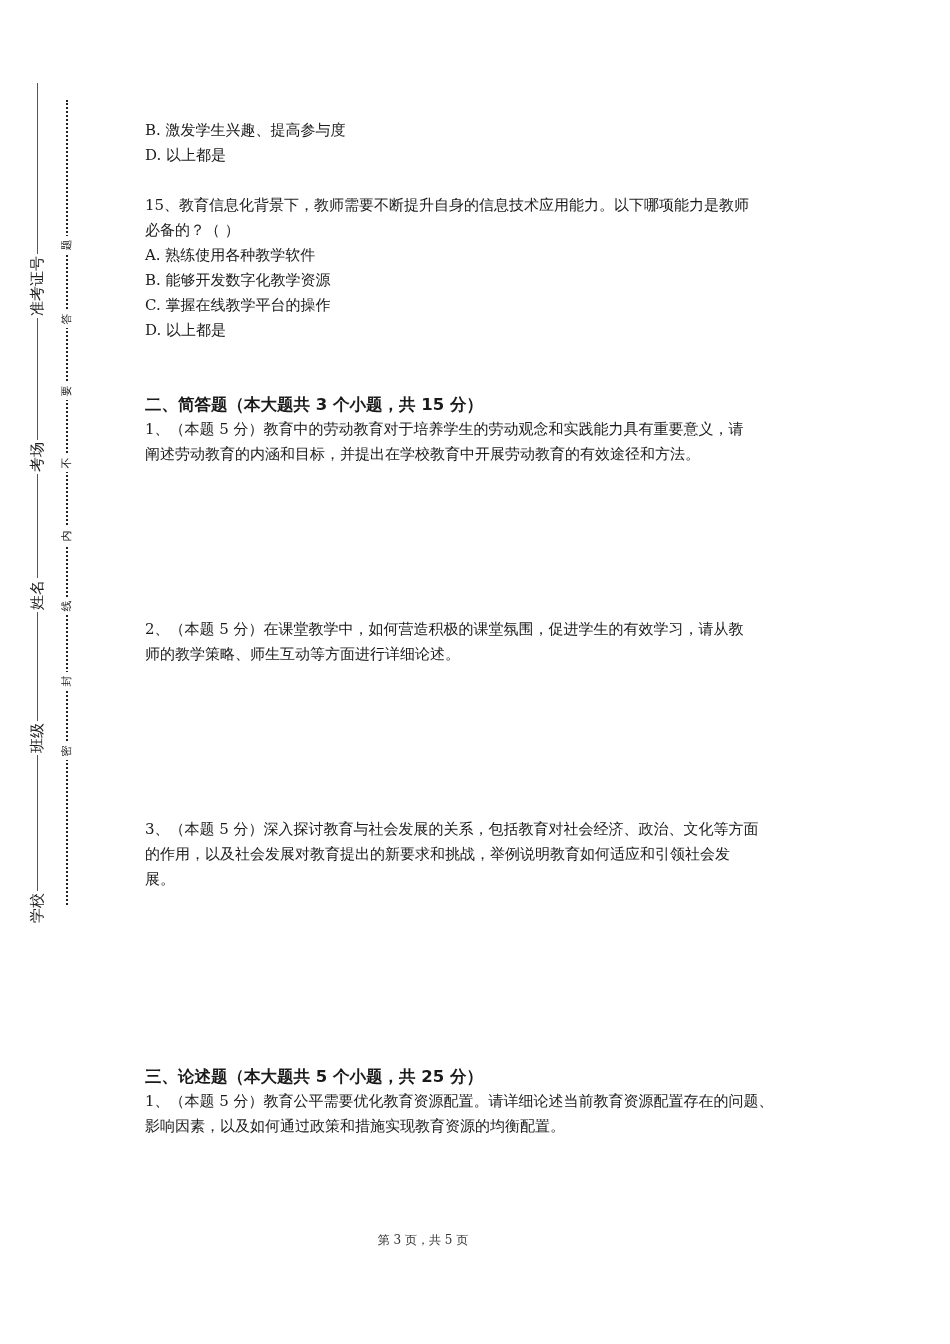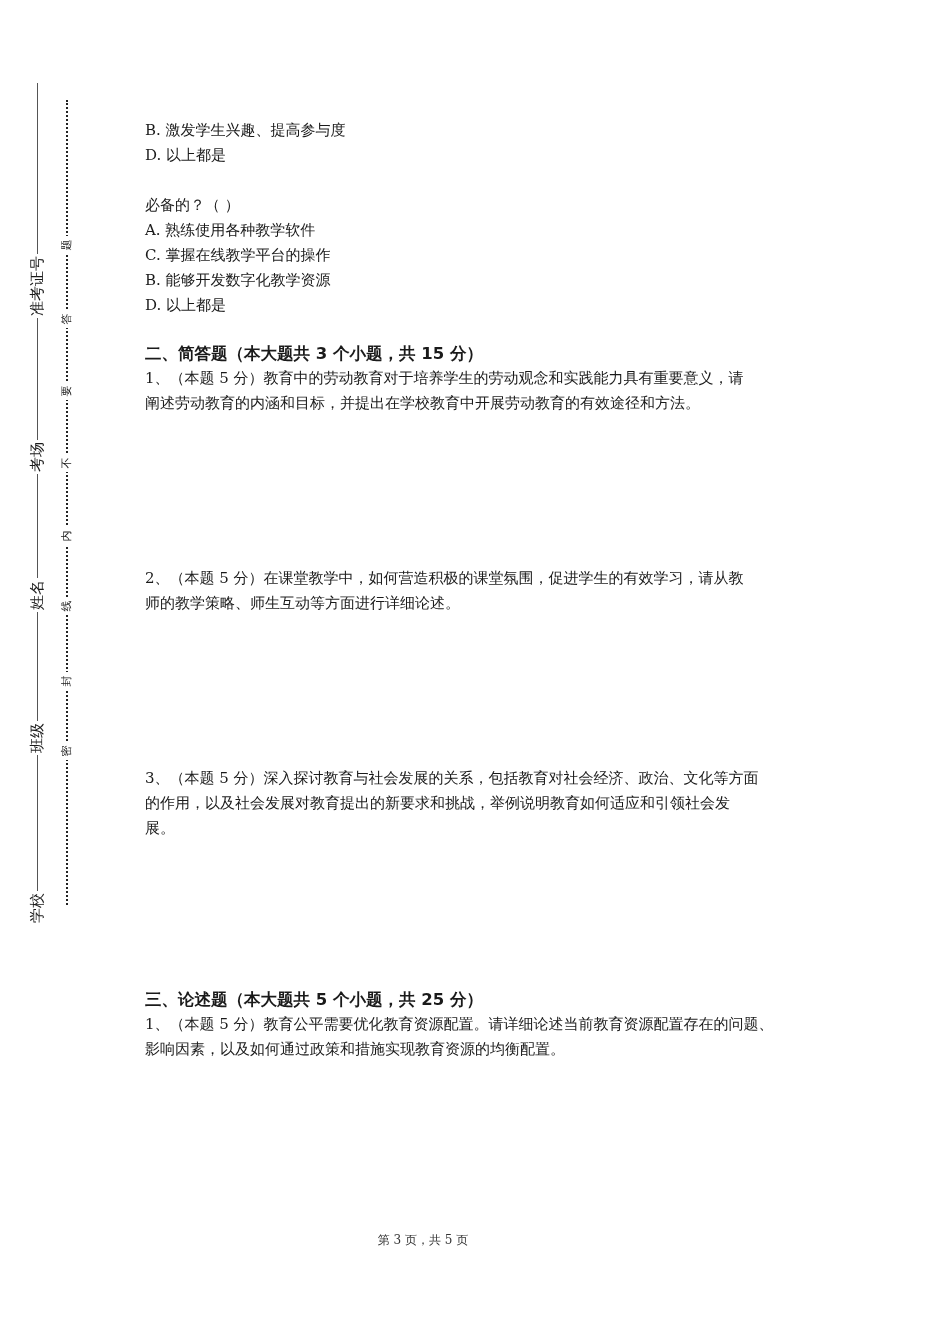--- a/index.html
+++ b/index.html
@@ -25,21 +25,21 @@
     }
     .seal-char {
       position: absolute; left: 58px;
       font-size: 11px; background: #fff; line-height: 14px; width: 18px; text-align: center;
       transform: rotate(-90deg);
     }
     
     .content { position: absolute; left: 145px; top: 118px; width: 670px; }
     .line { font-size: 15px; line-height: 25px; height: 25px; white-space: nowrap; }
     .heading { font-size: 16.5px; font-weight: bold; line-height: 25px; height: 25px; white-space: nowrap;
-      font-family: "DejaVu Sans", "Liberation Sans", sans-serif; }
+      font-family: "DejaVu Sans", "Liberation Sans", sans-serif; margin-top: 26px; }
     .footer {
       position: absolute; top: 1232px; left: 0; width: 846px; text-align: center;
       font-size: 12px; color: #333;
     }
   </style>
 </head>
 <body>
 
 <div class="bind-solid"></div>
 <div class="bind-dotted"></div>
@@ -58,24 +58,25 @@
 <div class="seal-char" style="top:599px;">线</div>
 <div class="seal-char" style="top:674px;">封</div>
 <div class="seal-char" style="top:744px;">密</div>
 
 <div class="content">
   <div class="line">B.  激发学生兴趣、提高参与度</div>
   <div class="line">D.  以上都是</div>
 
   <div style="height:25px;"></div>
 
+  <div class="line">15、教育信息化背景下，教师需要不断提升自身的信息技术应用能力。以下哪项能力是教师</div>
   <div class="line">必备的？（  ）</div>
   <div class="line">A. 熟练使用各种教学软件</div>
+  <div class="line">B. 能够开发数字化教学资源</div>
   <div class="line">C. 掌握在线教学平台的操作</div>
-  <div class="line">B. 能够开发数字化教学资源</div>
   <div class="line">D. 以上都是</div>
 
   <div style="height:23px;"></div>
 
   <div class="heading">二、简答题（本大题共 3 个小题，共 15 分）</div>
   <div class="line">1、（本题 5 分）教育中的劳动教育对于培养学生的劳动观念和实践能力具有重要意义，请</div>
   <div class="line">阐述劳动教育的内涵和目标，并提出在学校教育中开展劳动教育的有效途径和方法。</div>
 
   <div style="height:150px;"></div>
 

